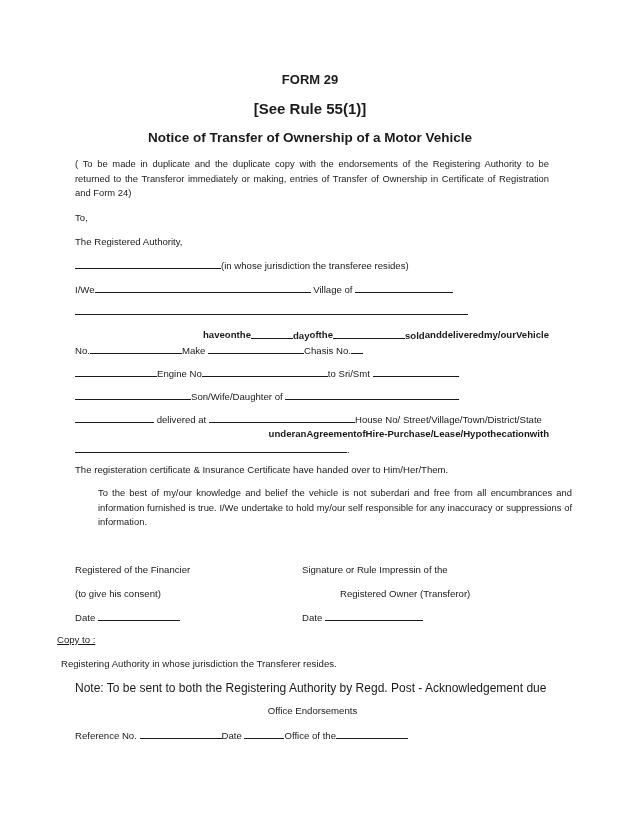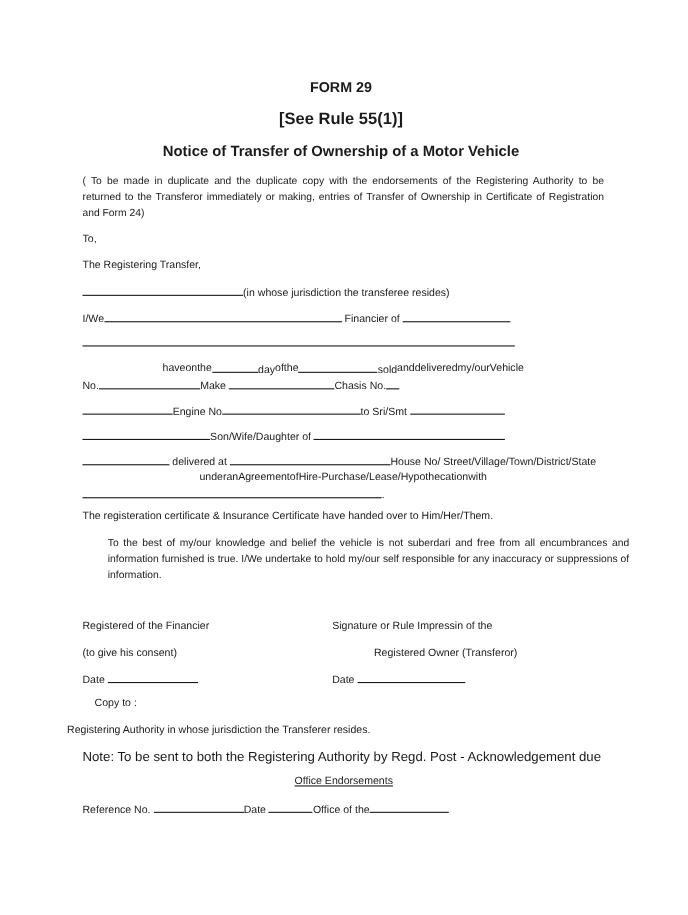--- a/index.html
+++ b/index.html
@@ -5,44 +5,44 @@
   html, body { margin: 0; padding: 0; background: #ffffff; }
   body { width: 625px; height: 832px; position: relative; overflow: hidden;
          font-family: "Liberation Sans", "DejaVu Sans", sans-serif; color: #1a1a1a; }
   .ab { position: absolute; white-space: nowrap; font-size: 9.6px; line-height: 12px; }
   .title { position: absolute; left: 0; width: 620px; text-align: center; font-weight: bold; }
   .t1 { top: 72px; font-size: 13px; }
   .t2 { top: 100px; font-size: 15px; }
   .t3 { top: 130px; font-size: 13.5px; }
   .para { position: absolute; left: 75px; width: 474px; font-size: 9.4px; line-height: 14.5px; text-align: justify; }
   .just { position: absolute; left: 75px; width: 474px; font-size: 9.6px; line-height: 12px;
-          display: flex; justify-content: center; white-space: nowrap; }
+          display: flex; justify-content: flex-end; white-space: nowrap; font-weight: bold; }
   .blank { display: inline-block; border-bottom: 1px solid #1a1a1a; height: 9px; vertical-align: baseline; }
   .note { position: absolute; left: 75px; top: 682px; font-size: 12px; line-height: 12px; white-space: nowrap;
           font-family: "Liberation Sans", sans-serif; }
-  .center-ul { position: absolute; left: 0; width: 625px; text-align: center; font-size: 9.6px; text-decoration: underline; }
+  .center-ul { position: absolute; left: 0; width: 625px; text-align: center; font-size: 9.6px; }
 </style>
 </head>
 <body>
 
 <div class="title t1">FORM 29</div>
 <div class="title t2">[See Rule 55(1)]</div>
 <div class="title t3">Notice of Transfer of Ownership of a Motor Vehicle</div>
 
 <div class="para" style="top:157px;">( To be made in duplicate and the duplicate copy with the endorsements of the Registering Authority to be returned to the Transferor immediately or making, entries of Transfer of Ownership in Certificate of Registration and Form 24)</div>
 
 <div class="ab" style="left:75px; top:212px;">To,</div>
-<div class="ab" style="left:75px; top:236px;">The Registering Transfer,</div>
+<div class="ab" style="left:75px; top:236px;">The Registered Authority,</div>
 <div class="ab" style="left:75px; top:259px;">
   <span class="blank" style="width:146px;"></span><span>(in whose jurisdiction the transferee resides)</span>
 </div>
 
 <div class="ab" style="left:75px; top:283px;">
   <span>I/We</span><span class="blank" style="width:216px;"></span>
-  <span>Financier of</span>
+  <span>Village of</span>
   <span class="blank" style="width:98px;"></span>
 </div>
 <div class="ab" style="left:75px; top:305px;">
   <span class="blank" style="width:393px;"></span>
 </div>
 
 <div class="just" style="top:329px;">
   <span>have</span>
   <span>on</span>
   <span>the</span>
@@ -97,21 +97,21 @@
 <div class="ab" style="left:340px; top:588px;">Registered Owner (Transferor)</div>
 <div class="ab" style="left:75px; top:611px;">
   <span>Date</span>
   <span class="blank" style="width:82px;"></span>
 </div>
 <div class="ab" style="left:302px; top:611px;">
   <span>Date</span>
   <span class="blank" style="width:98px;"></span>
 </div>
 
-<div class="ab" style="left:86px; top:634px;">Copy to :</div>
+<div class="ab" style="left:57px; top:634px;text-decoration:underline;">Copy to :</div>
 <div class="ab" style="left:61px; top:658px;">Registering Authority in whose jurisdiction the Transferer resides.</div>
 
 <div class="note">Note: To be sent to both the Registering Authority by Regd. Post - Acknowledgement due</div>
 
 <div class="center-ul" style="top:705px;">Office Endorsements</div>
 <div class="ab" style="left:75px; top:729px;">
   <span>Reference No.</span>
   <span class="blank" style="width:82px;"></span><span>Date</span>
   <span class="blank" style="width:40px;"></span><span>Office of the</span><span class="blank" style="width:72px;"></span>
 </div>

